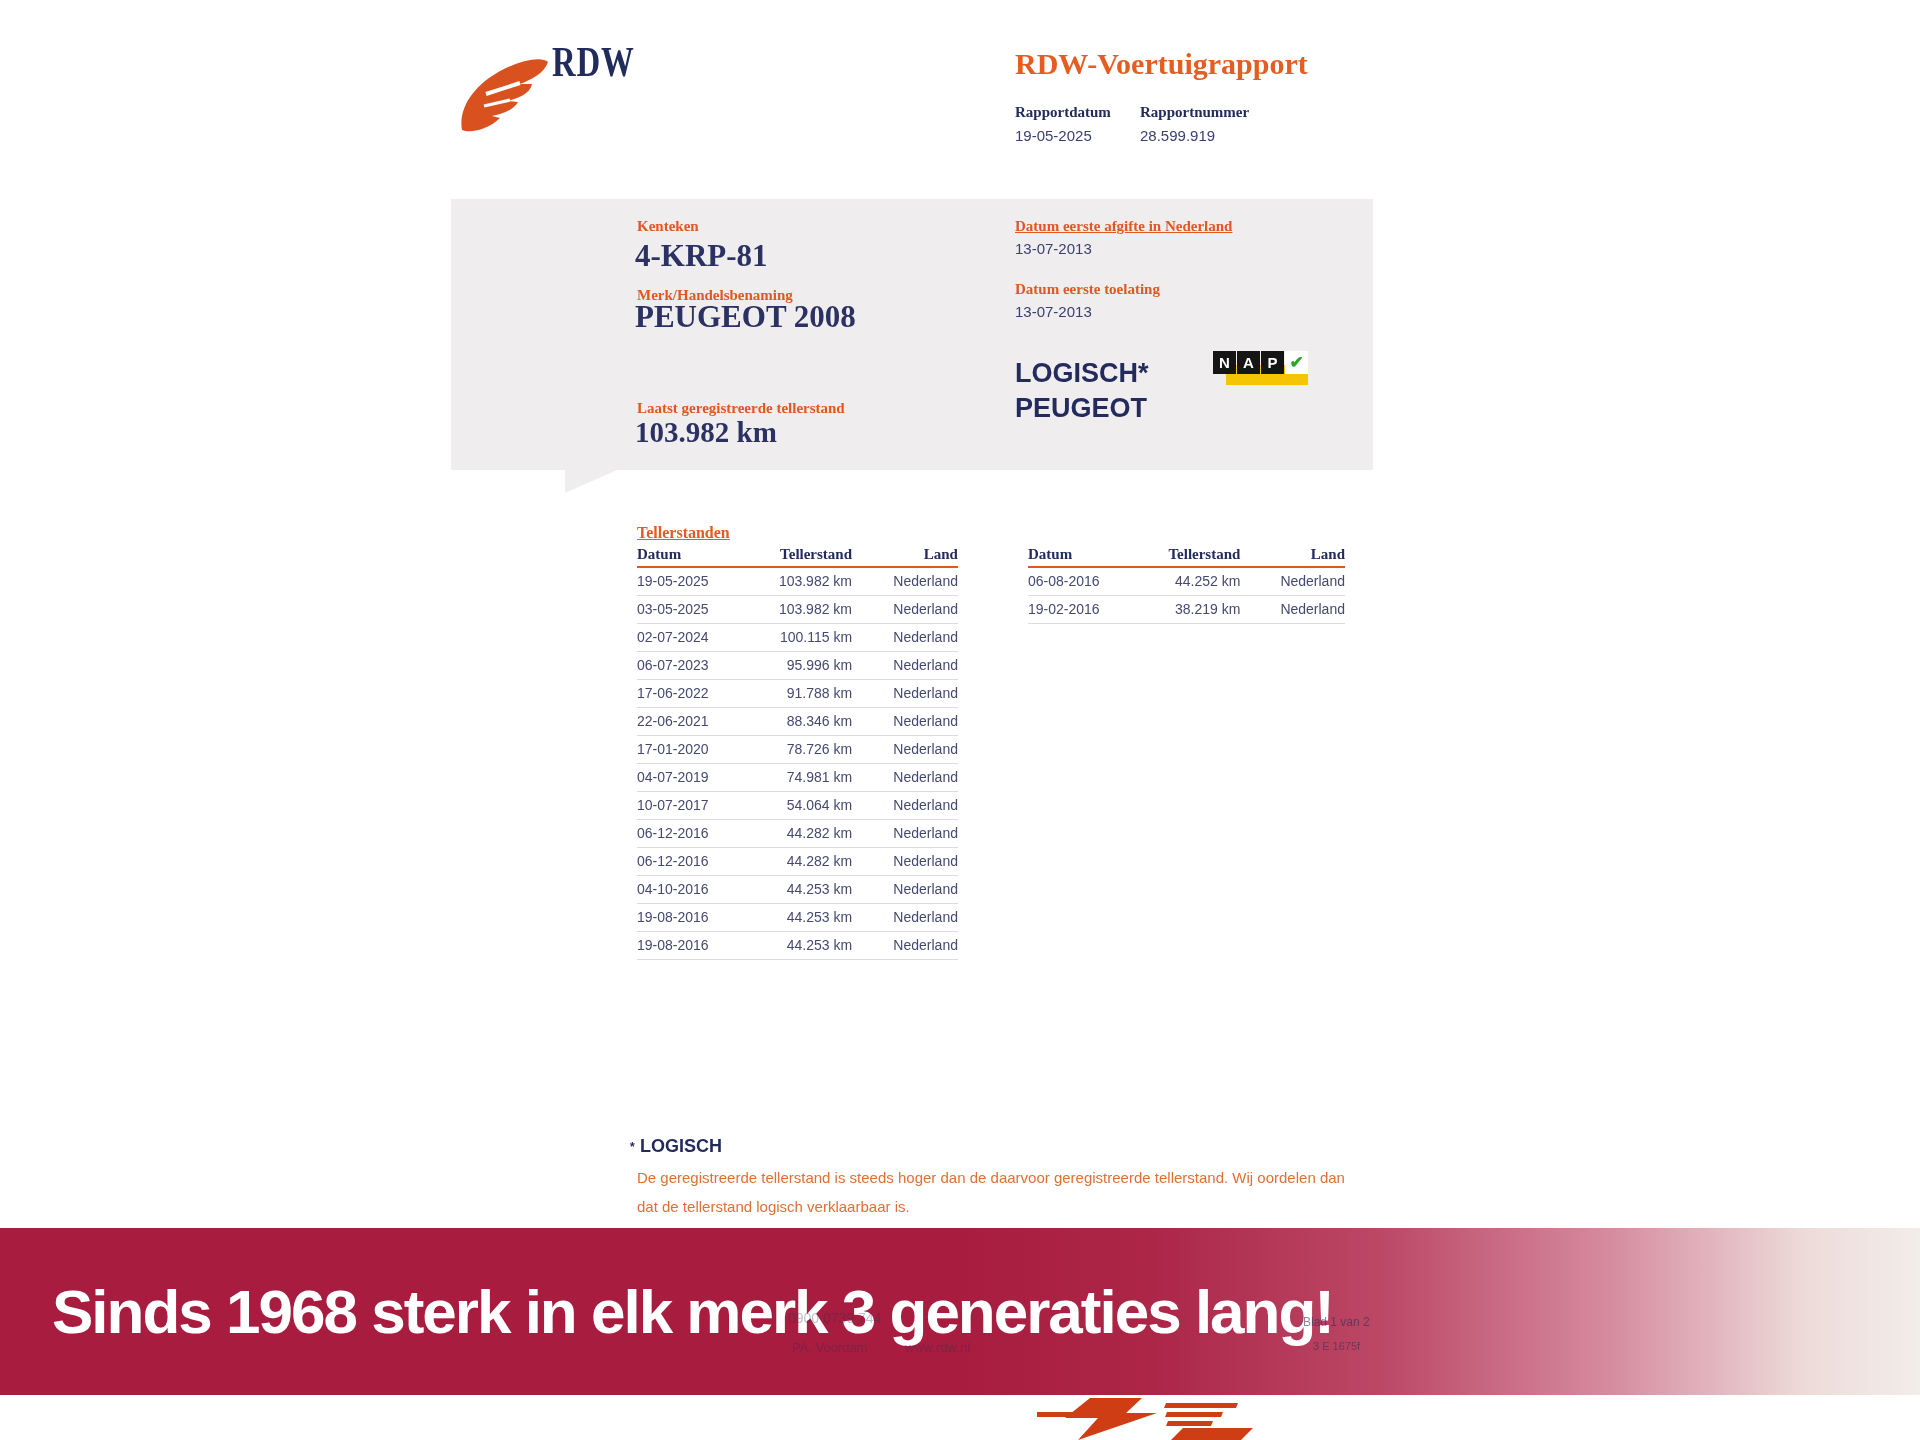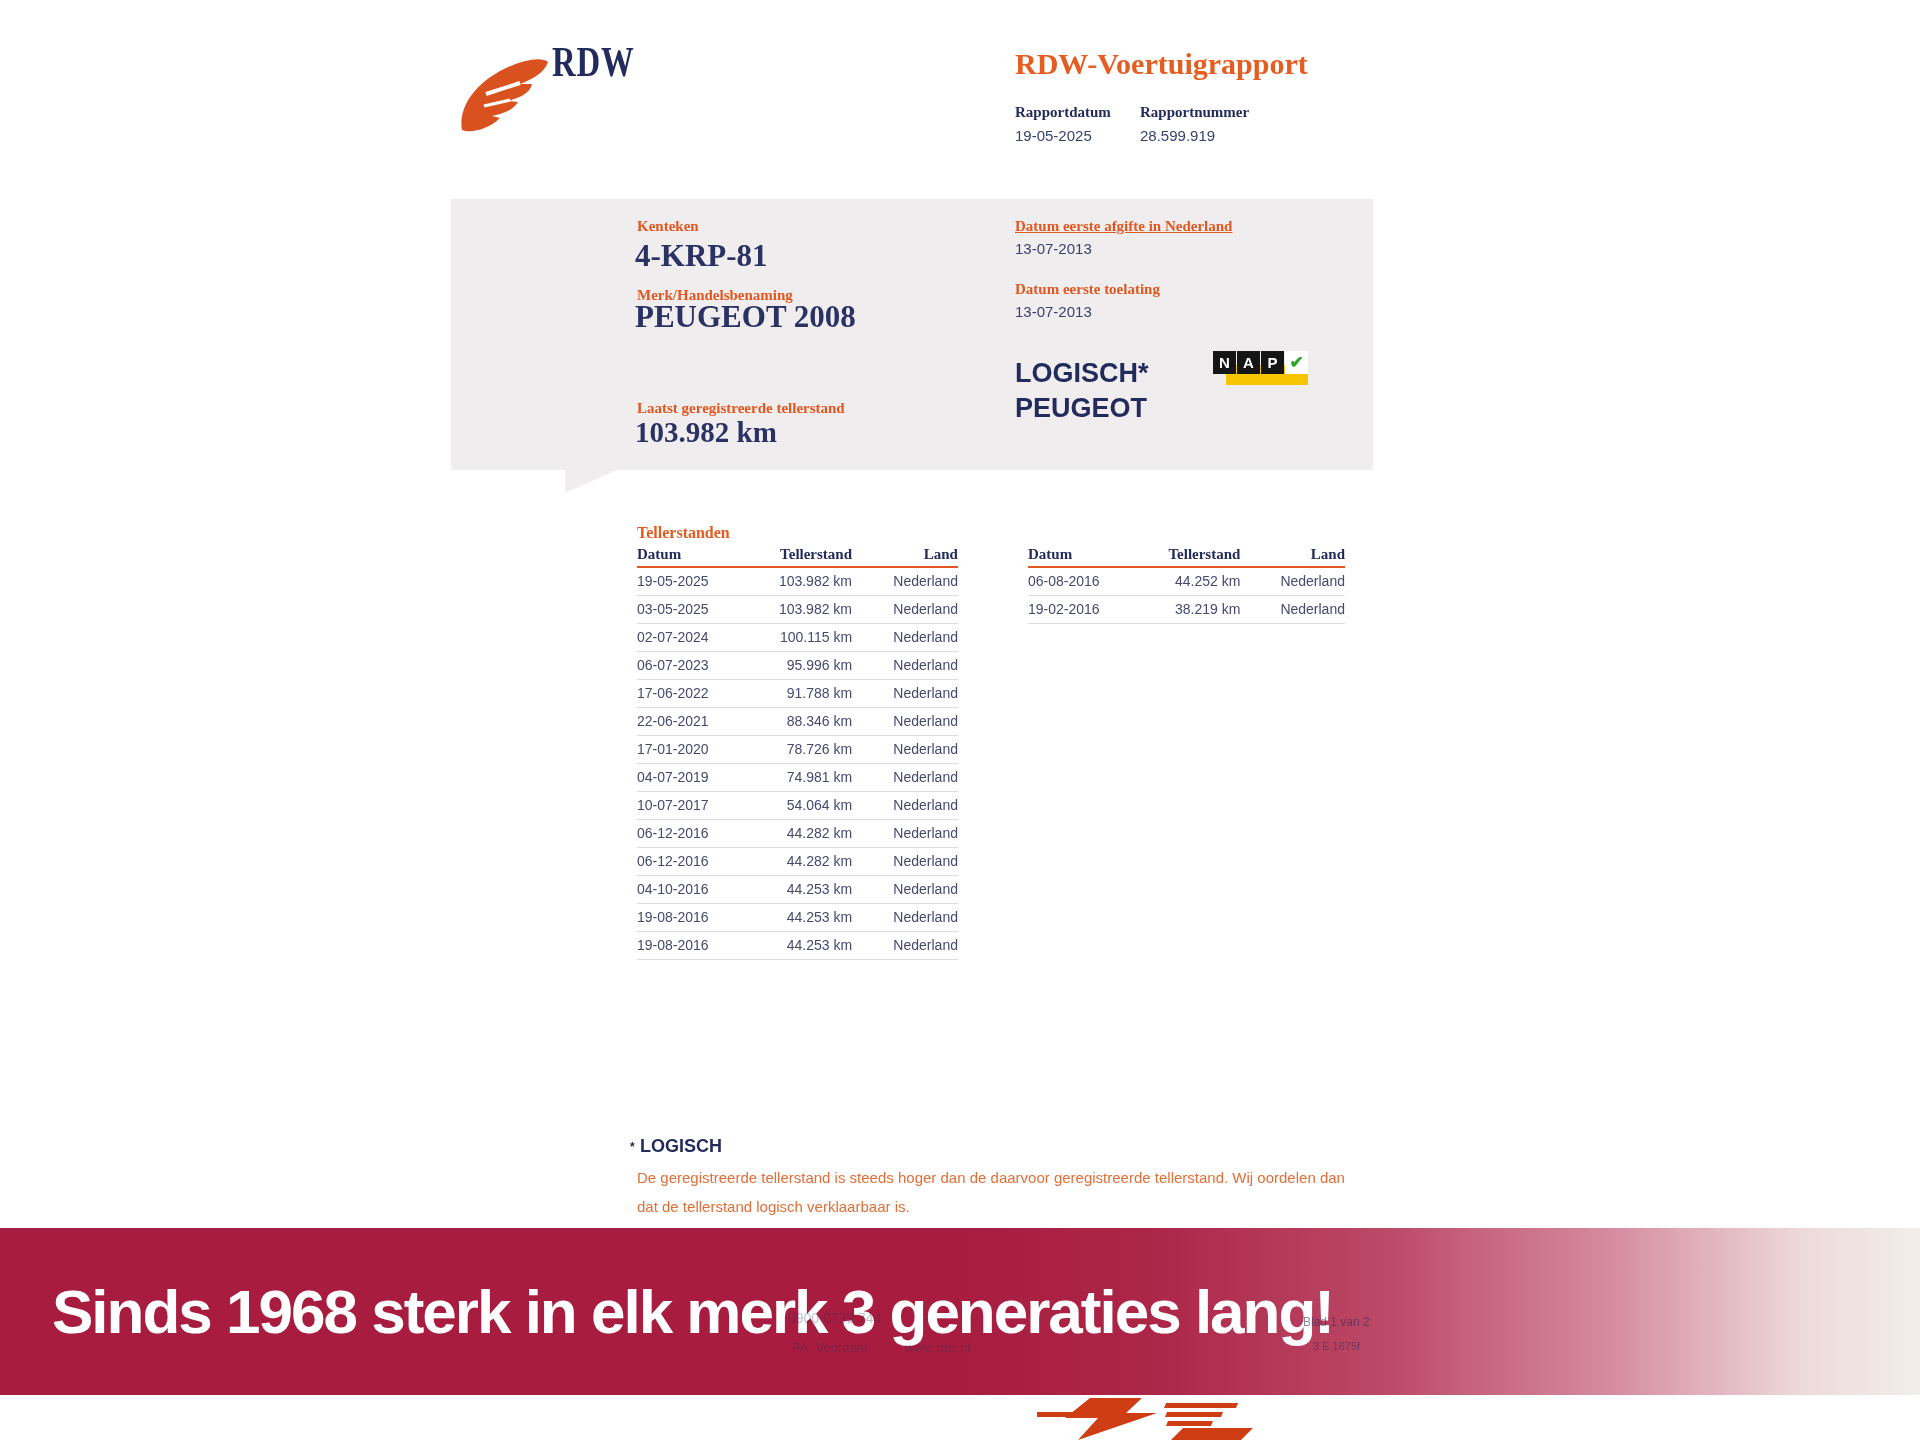--- a/index.html
+++ b/index.html
@@ -31,21 +31,21 @@
 
   
   .nap{left:1213px;top:351px;width:96px;height:38px;}
   .nap-bar{position:absolute;left:13px;top:14px;width:82px;height:20px;background:#F4C500;}
   .nap-tile{position:absolute;top:0;width:23px;height:23px;background:#151515;color:#fff;
             font-weight:bold;font-size:15px;line-height:23px;text-align:center;}
   .nap-check{position:absolute;top:0;width:23px;height:23px;background:#fff;color:#2FA52F;
              font-weight:bold;font-size:17px;line-height:23px;text-align:center;}
 
   
-  .section-h{left:637px;top:524px;font-family:"Liberation Serif",serif;font-weight:bold;font-size:16px;color:#E45A1F;}
+  .section-h{left:637px;top:524px;font-family:"Liberation Serif",serif;font-weight:bold;font-size:16px;color:#E45A1F;text-decoration:underline;}
   .table{width:321px;}
   .tbl-left{left:637px;top:546px;} .tbl-right{left:1028px;top:546px;width:317px;}
   .thead{display:flex;height:20px;border-bottom:2px solid #E2571F;
          font-family:"Liberation Serif",serif;font-weight:bold;font-size:15px;color:#232B5C;}
   .trow{display:flex;height:27px;line-height:27px;border-bottom:1px solid #DCDCDE;font-size:14px;color:#45496F;}
   .c0{width:38%;text-align:left;} .c1{width:29%;text-align:right;} .c2{width:33%;text-align:right;}
 
   
   .fn-star{left:630px;top:1140px;font-weight:bold;font-size:12px;color:#232B5C;}
   .fn-head{left:640px;top:1136px;font-weight:bold;font-size:18px;color:#232B5C;}

